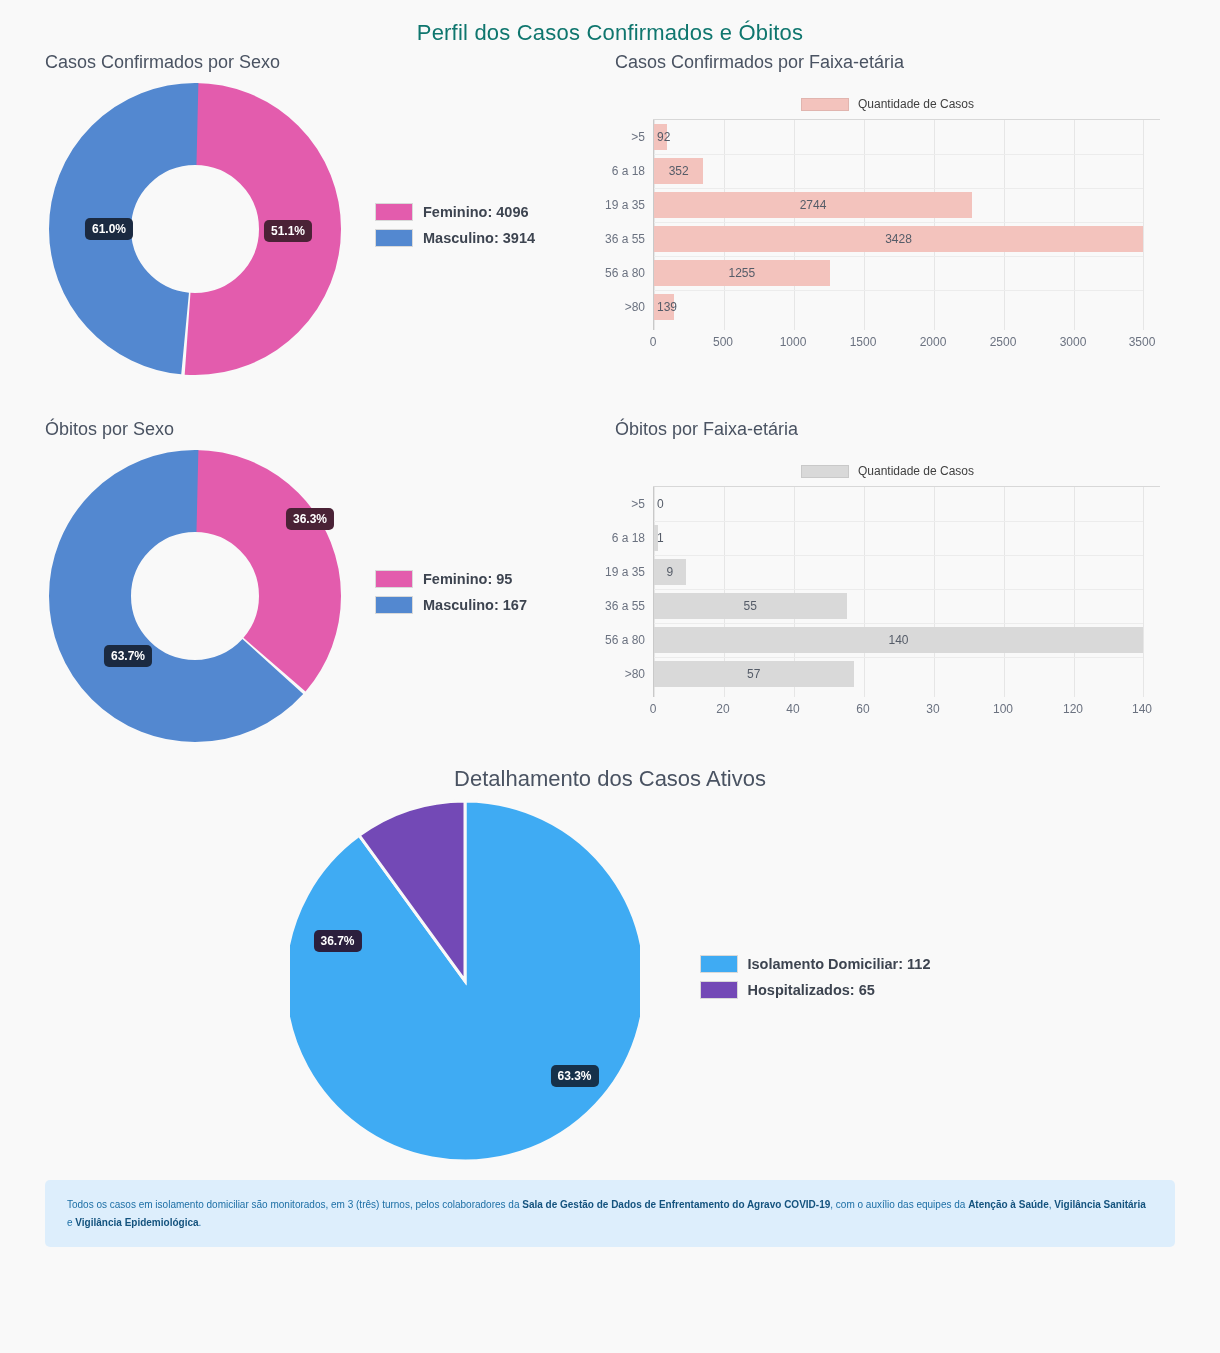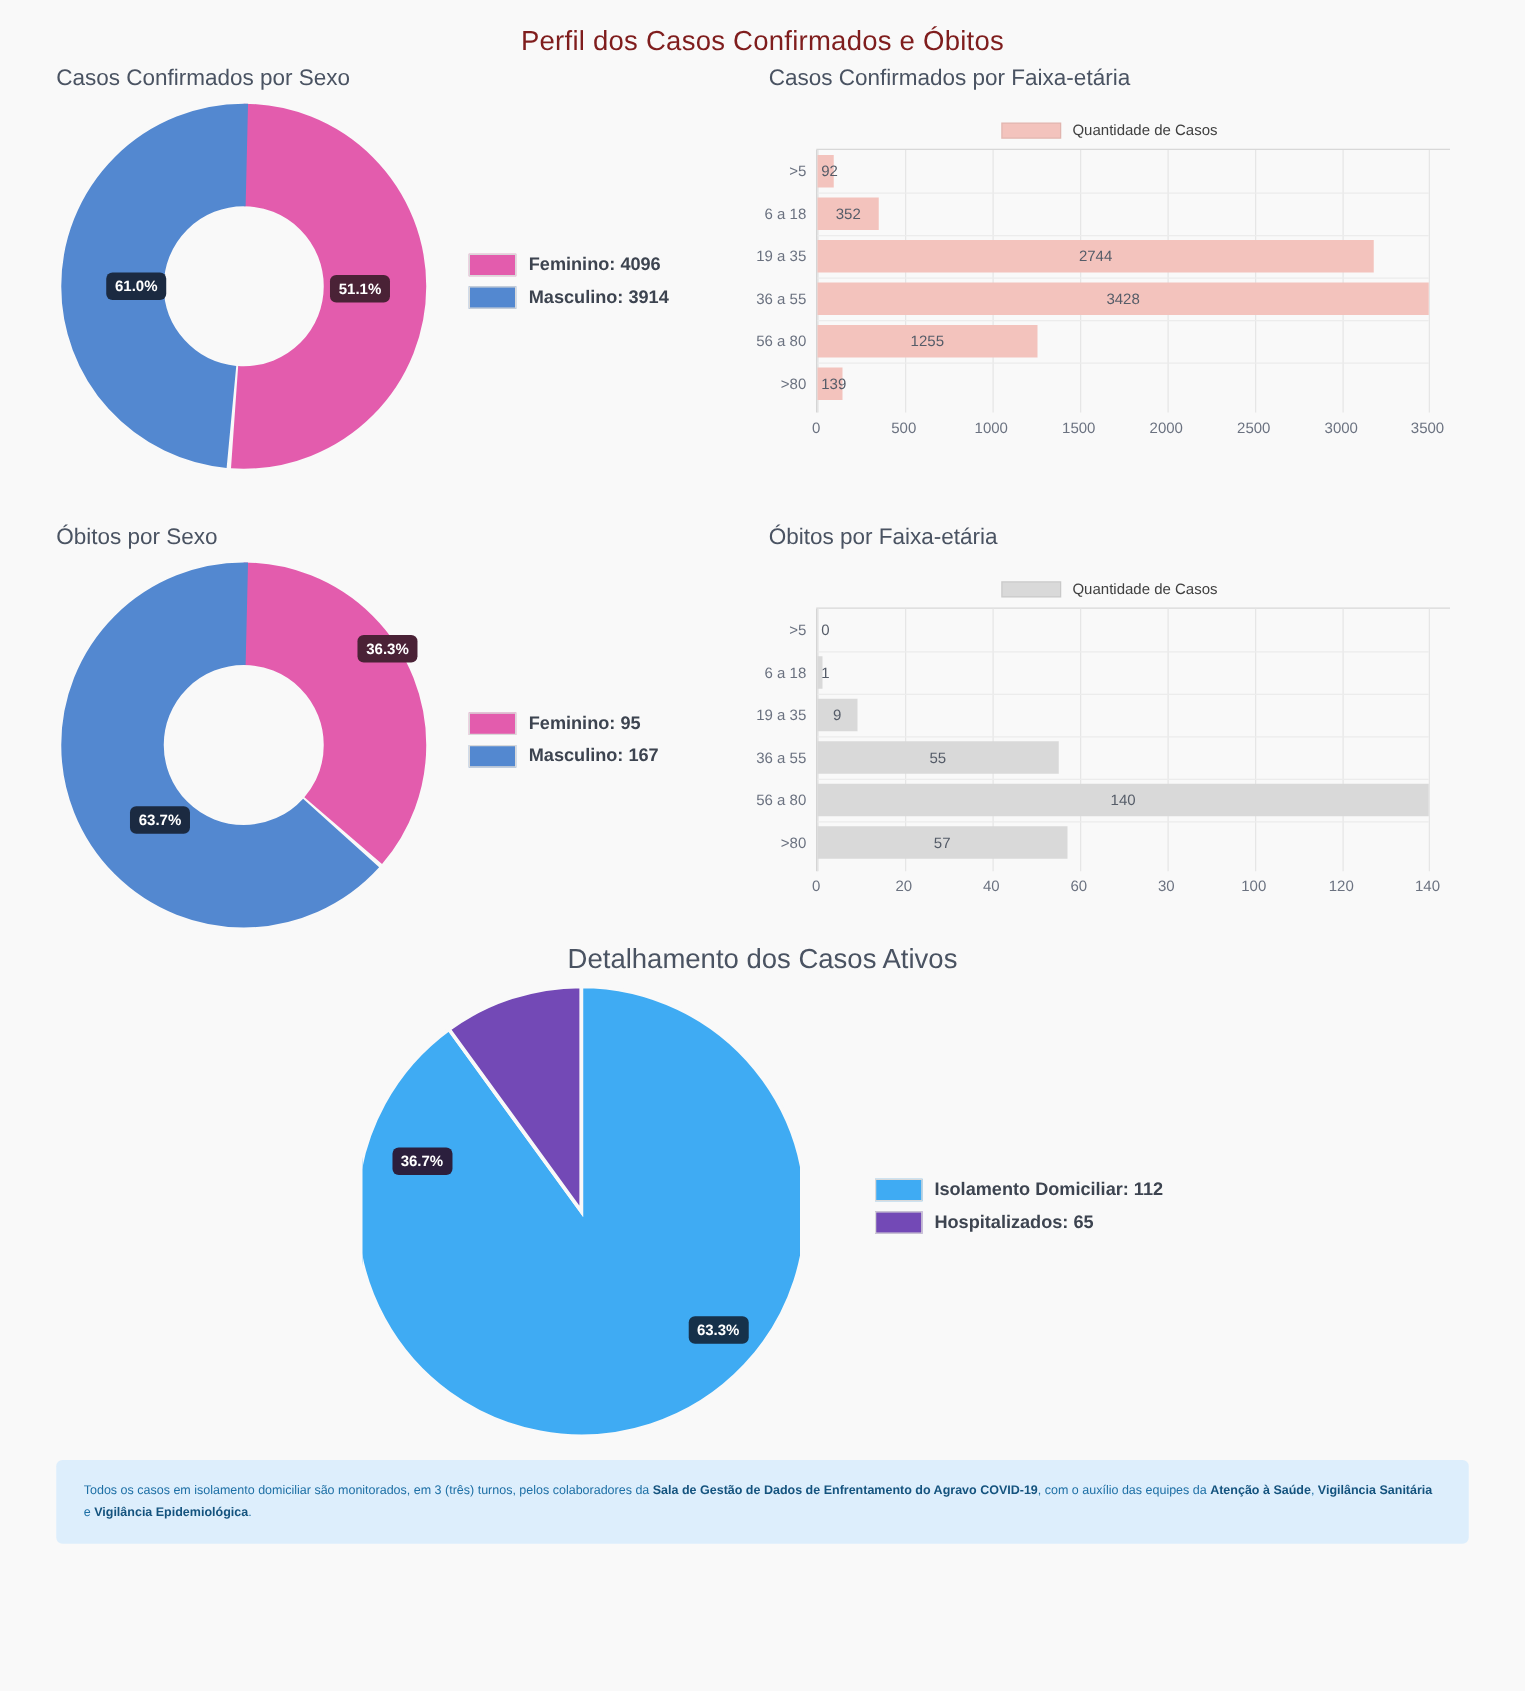--- a/index.html
+++ b/index.html
@@ -8,21 +8,21 @@
     width: 1220px; height: 1353px;
     background: #f9f9f9;
     font-family: "Liberation Sans", sans-serif;
     color: #3d4450;
     overflow: hidden;
   }
   .page-title {
     text-align:center;
     font-size: 22px;
     font-weight: 400;
-    color:#7f1d1d;
+    color:#0f766e;
     padding: 20px 0 6px 0;
     letter-spacing:.2px;
   }
   .section-title {
     font-size: 18px;
     font-weight: 400;
     color:#4a5362;
     margin: 0 0 6px 0;
   }
   .row { display:flex; width:1220px; }
@@ -76,21 +76,21 @@
     position:absolute; left:3px; white-space:nowrap;
   }
   .axis { position:relative; height:22px; margin-top:2px; }
   .axis span {
     position:absolute; top:3px; transform:translateX(-50%);
     font-size:12px; color:#6b7280;
   }
   .axis-top-line { height:1px; background:#d8d8d8; }
 
   
-  .pie-section { margin-top: 8px; }
+  .pie-section { margin-top: 20px; }
   .pie-title { text-align:center; font-size:22px; font-weight:400; color:#4a5362; margin-bottom:4px; }
   .pie-block { display:flex; align-items:center; justify-content:center; }
   .pie-wrap { position:relative; width:350px; height:370px; }
 
   
   .note {
     margin: 14px 45px 0 45px;
     background:#ddeefc;
     border-radius:5px;
     padding:16px 22px;
@@ -160,21 +160,21 @@
             <div class="bar-row">
               <div class="hline"></div>
               <span class="cat">6 a 18</span>
               <div class="bar" style="width:49.3px;background:#f3c3bd">
                 <span class="val">352</span>
               </div>
             </div>
             <div class="bar-row">
               <div class="hline"></div>
               <span class="cat">19 a 35</span>
-              <div class="bar" style="width:445px;background:#f3c3bd">
+              <div class="bar" style="width:318px;background:#f3c3bd">
                 <span class="val">2744</span>
               </div>
             </div>
             <div class="bar-row">
               <div class="hline"></div>
               <span class="cat">36 a 55</span>
               <div class="bar" style="width:528px;background:#f3c3bd">
                 <span class="val">3428</span>
               </div>
             </div>

